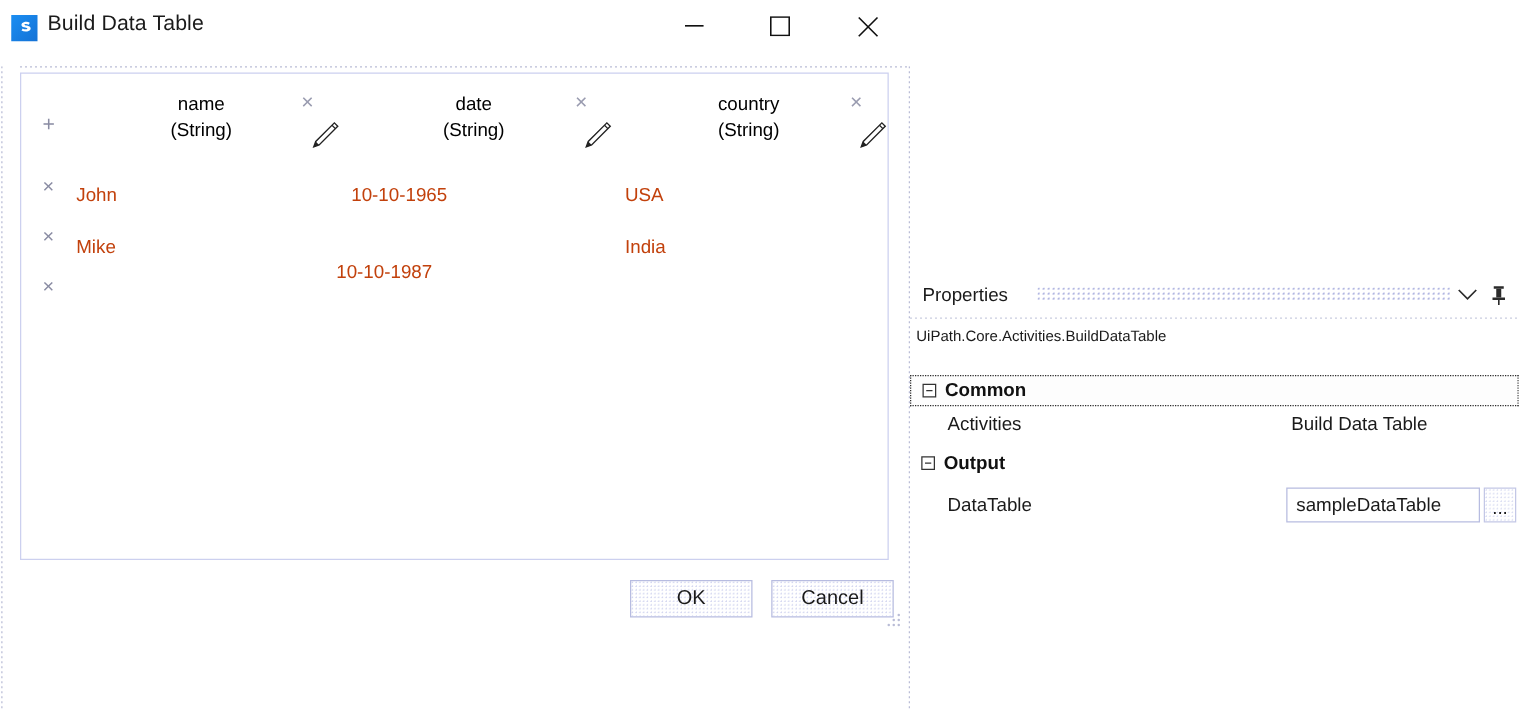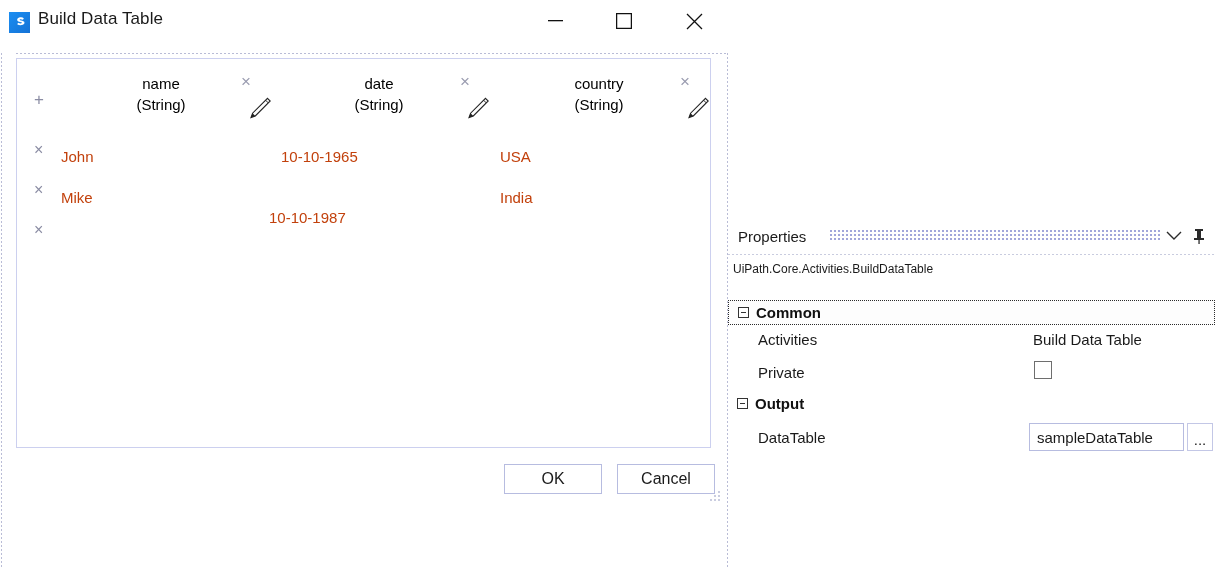--- a/index.html
+++ b/index.html
@@ -298,24 +298,20 @@
         <div class="grp sel">
           <div class="exp-icon"></div>
           <div class="grp-label">Common</div>
         </div>
       </div>
       <div class="grid-row" style="height:33px;">
         <div class="prop-name" style="top:5px;">Activities</div>
         <div class="prop-val" style="left:305px; top:5px;">Build Data Table</div>
       </div>
 
-      <div class="grid-row" style="height:33px;">
-        <div class="prop-name" style="top:5px;">Private</div>
-        <div class="chk" style="left:306px; top:2px;"></div>
-      </div>
 
       <div class="grid-row" style="height:31px;">
         <div class="grp">
           <div class="exp-icon"></div>
           <div class="grp-label">Output</div>
         </div>
       </div>
       <div class="grid-row" style="height:36px;">
         <div class="prop-name" style="top:6px;">DataTable</div>
         <div class="txtbox" style="left:301px; top:0px; width:155px;">sampleDataTable</div>

